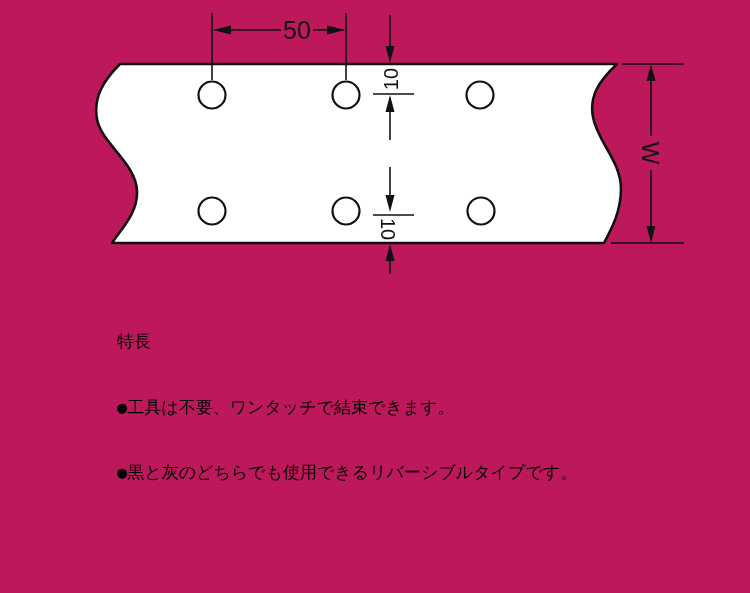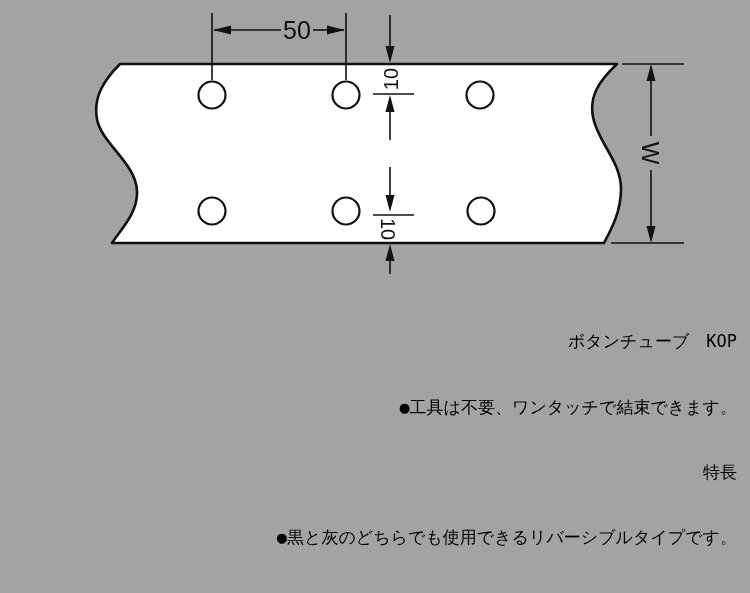--- a/index.html
+++ b/index.html
@@ -4,24 +4,23 @@
 <style>
   html, body {
     margin: 0;
     padding: 0;
     background: #ffffff;
   }
   .canvas {
     position: relative;
     width: 750px;
     height: 593px;
-    background: #a3a3a3;
+    background: #be185d;
     overflow: hidden;
     font-family: "DejaVu Sans Mono", "Liberation Mono", monospace;
-    text-align: right;
   }
   .drawing {
     position: absolute;
     left: 0;
     top: 0;
   }
   .dim-label {
     font-family: "Liberation Sans", "DejaVu Sans", sans-serif;
     fill: #111111;
   }
@@ -97,23 +96,22 @@
       <line x1="611" y1="243" x2="684" y2="243"></line>
       <polygon points="651,64 646.5,81 655.5,81" fill="#111111" stroke="none"></polygon>
       <line x1="651" y1="78" x2="651" y2="136"></line>
       <line x1="651" y1="170" x2="651" y2="229"></line>
       <polygon points="651,243 646.5,226 655.5,226" fill="#111111" stroke="none"></polygon>
     </g>
     <text class="dim-label" transform="translate(642,153) rotate(90)" font-size="24" text-anchor="middle">W</text>
   </svg>
 
   <div class="desc">
-    <div class="line">ボタンチューブ　KOP</div>
+    <div class="line">特長</div>
     <div class="line">●工具は不要、ワンタッチで結束できます。</div>
-    <div class="line">特長</div>
     <div class="line">●黒と灰のどちらでも使用できるリバーシブルタイプです。</div>
     
     
     
     
     
     
     
     
     

